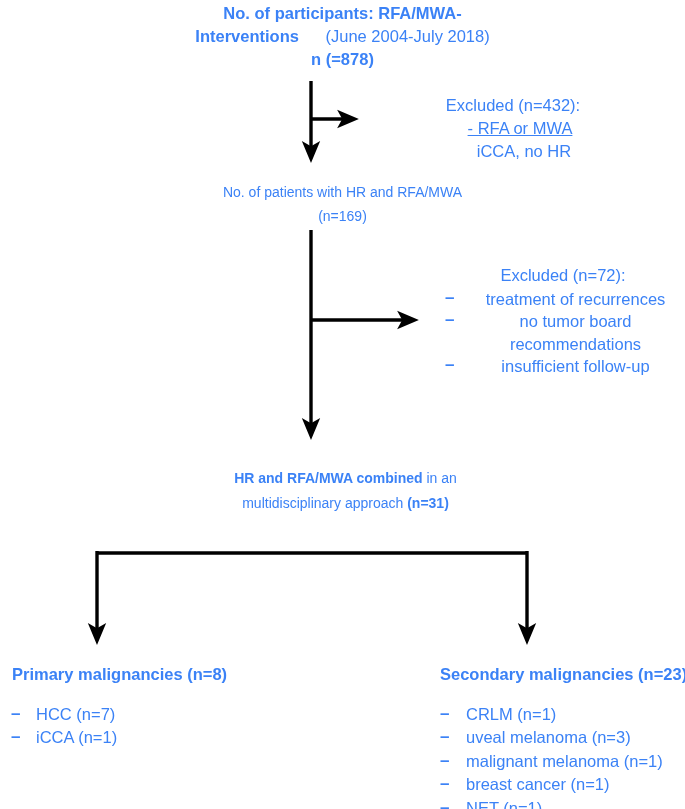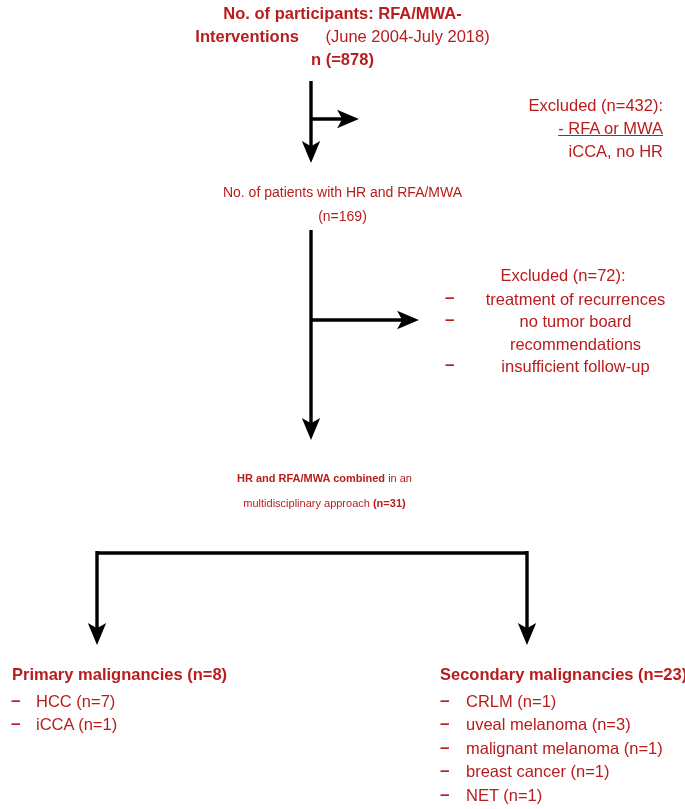--- a/index.html
+++ b/index.html
@@ -16,40 +16,40 @@
     overflow: hidden;
   }
   #flow {
     position: absolute;
     left: 0; top: 0;
     width: 685px;
     height: 809px;
   }
   .node {
     position: absolute;
-    color: #b91c1c;
+    color: #3b82f6;
   }
   .ctr { text-align: center; }
 
   
   #node-top {
     left: 120px; top: 2px; width: 445px;
     font-size: 16.5px;
     line-height: 23px;
     font-weight: bold;
   }
   #node-top .reg { font-weight: normal; margin-left: 22px; }
 
   
   #node-excl1 {
     left: 363px; top: 94px; width: 300px;
     font-size: 16.5px;
     line-height: 23px;
     font-weight: normal;
-    text-align: right;
+    text-align: center;
   }
   #node-excl1 .ln2 { padding-left: 14px; text-decoration: underline; }
   #node-excl1 .ln3 { padding-left: 22px; }
 
   
   #node-two {
     left: 110px; top: 180px; width: 465px;
     font-size: 14px;
     line-height: 24px;
     font-weight: normal;
@@ -76,22 +76,22 @@
   #node-excl2 li .dash {
     position: absolute;
     left: 2px;
     top: -1px;
     font-weight: bold;
     font-size: 17px;
   }
 
   
   #node-comb {
-    left: 92px; top: 466px; width: 465px;
-    font-size: 11px;
+    left: 113px; top: 466px; width: 465px;
+    font-size: 14px;
     line-height: 25px;
     font-weight: normal;
   }
   #node-comb b { font-weight: bold; }
 
   
   #node-primary {
     left: 12px; top: 663px; width: 290px;
     font-size: 16.5px;
     line-height: 23.5px;
@@ -99,21 +99,21 @@
   }
   
   #node-secondary {
     left: 440px; top: 663px; width: 255px;
     font-size: 16.5px;
     line-height: 23.5px;
     text-align: left;
   }
   .leaf-title {
     font-weight: bold;
-    margin-bottom: 3px;
+    margin-bottom: 16px;
   }
   .leaf-list {
     list-style: none;
     margin: 0;
     padding: 0;
   }
   .leaf-list li {
     position: relative;
     padding-left: 26px;
     margin: 0;

